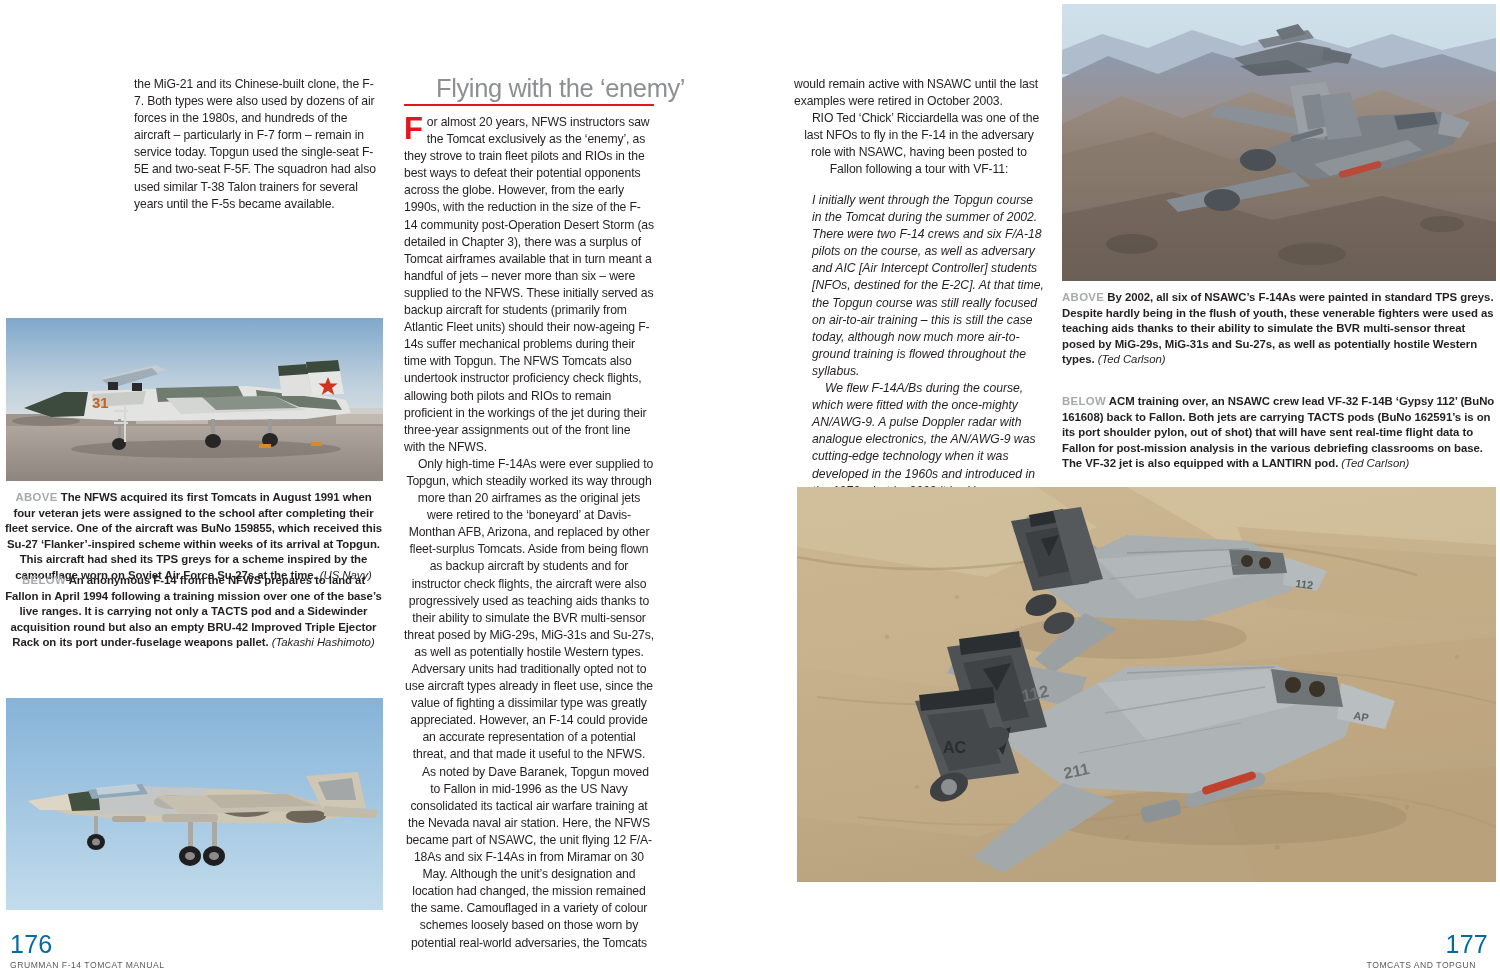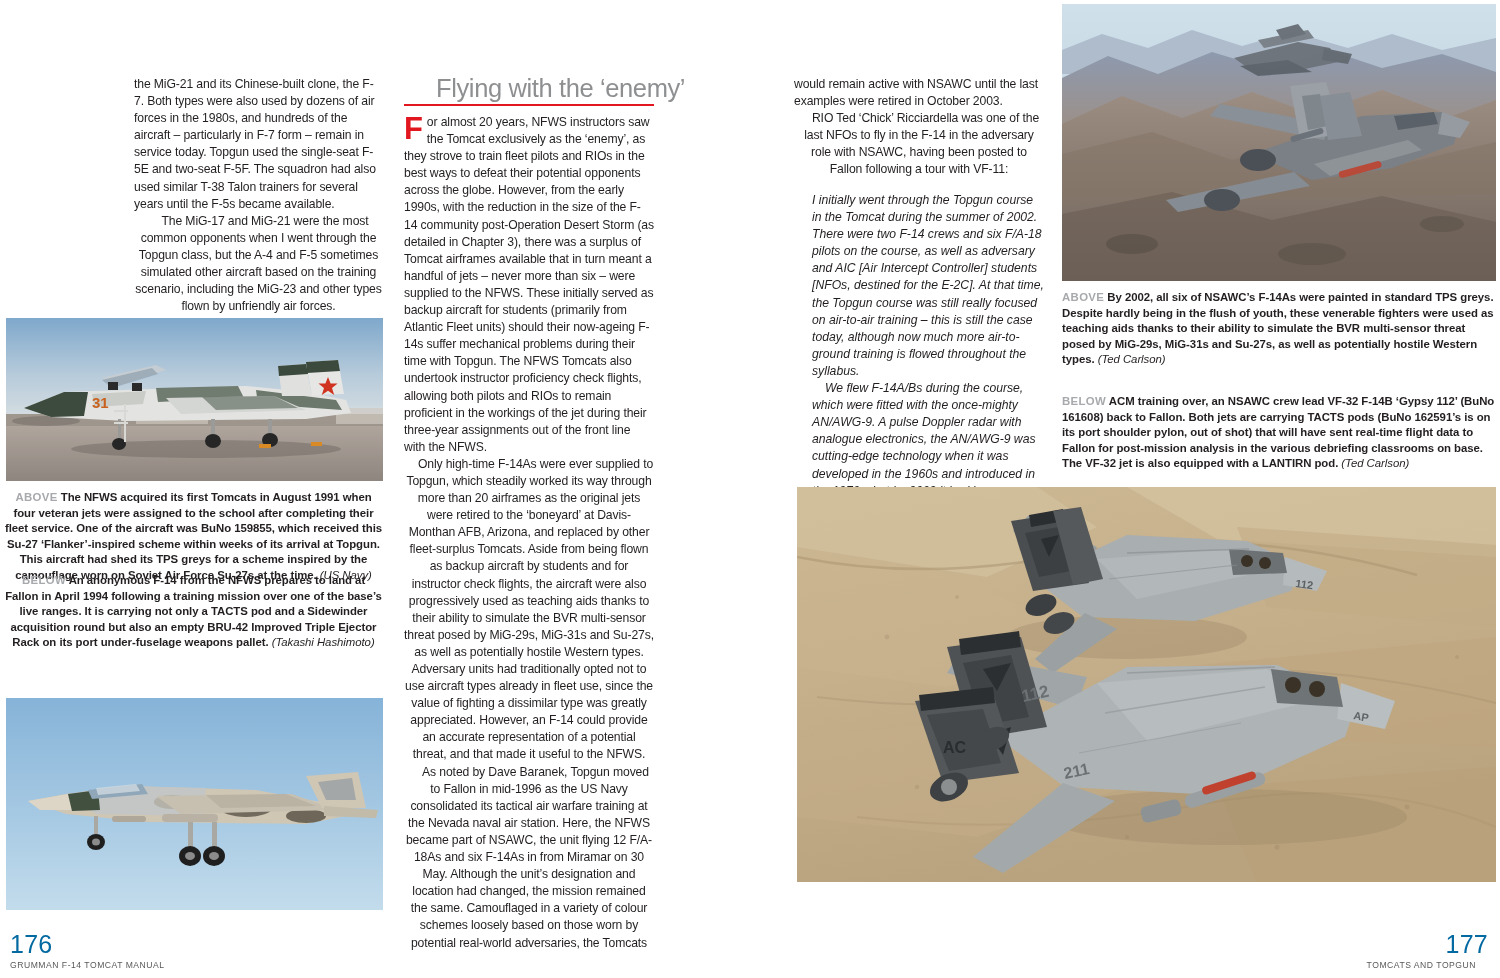--- a/index.html
+++ b/index.html
@@ -97,21 +97,20 @@
   .photo { position: absolute; overflow: hidden; }
   .photo svg { display: block; width: 100%; height: 100%; }
 </style>
 </head>
 <body>
 
 <div class="spread">
 
   <div class="col" style="left:134px; top:76px; width:249px;">
     <p>the MiG-21 and its Chinese-built clone, the F-7. Both types were also used by dozens of air forces in the 1980s, and hundreds of the aircraft – particularly in F-7 form – remain in service today. Topgun used the single-seat F-5E and two-seat F-5F. The squadron had also used similar T-38 Talon trainers for several years until the F-5s became available.</p>
-    <p>The MiG-17 and MiG-21 were the most common opponents when I went through the Topgun class, but the A-4 and F-5 sometimes simulated other aircraft based on the training scenario, including the MiG-23 and other types flown by unfriendly air forces.</p>
   </div>
 
   <div class="photo" style="left:6px; top:318px; width:377px; height:163px;">
     <svg viewBox="0 0 377 163" preserveAspectRatio="none">
       <defs>
         <linearGradient id="sky1" x1="0" y1="0" x2="0" y2="1">
           <stop offset="0%" stop-color="#7fa8cb"></stop>
           <stop offset="55%" stop-color="#b7cbdb"></stop>
           <stop offset="100%" stop-color="#d8dfe2"></stop>
         </linearGradient>

